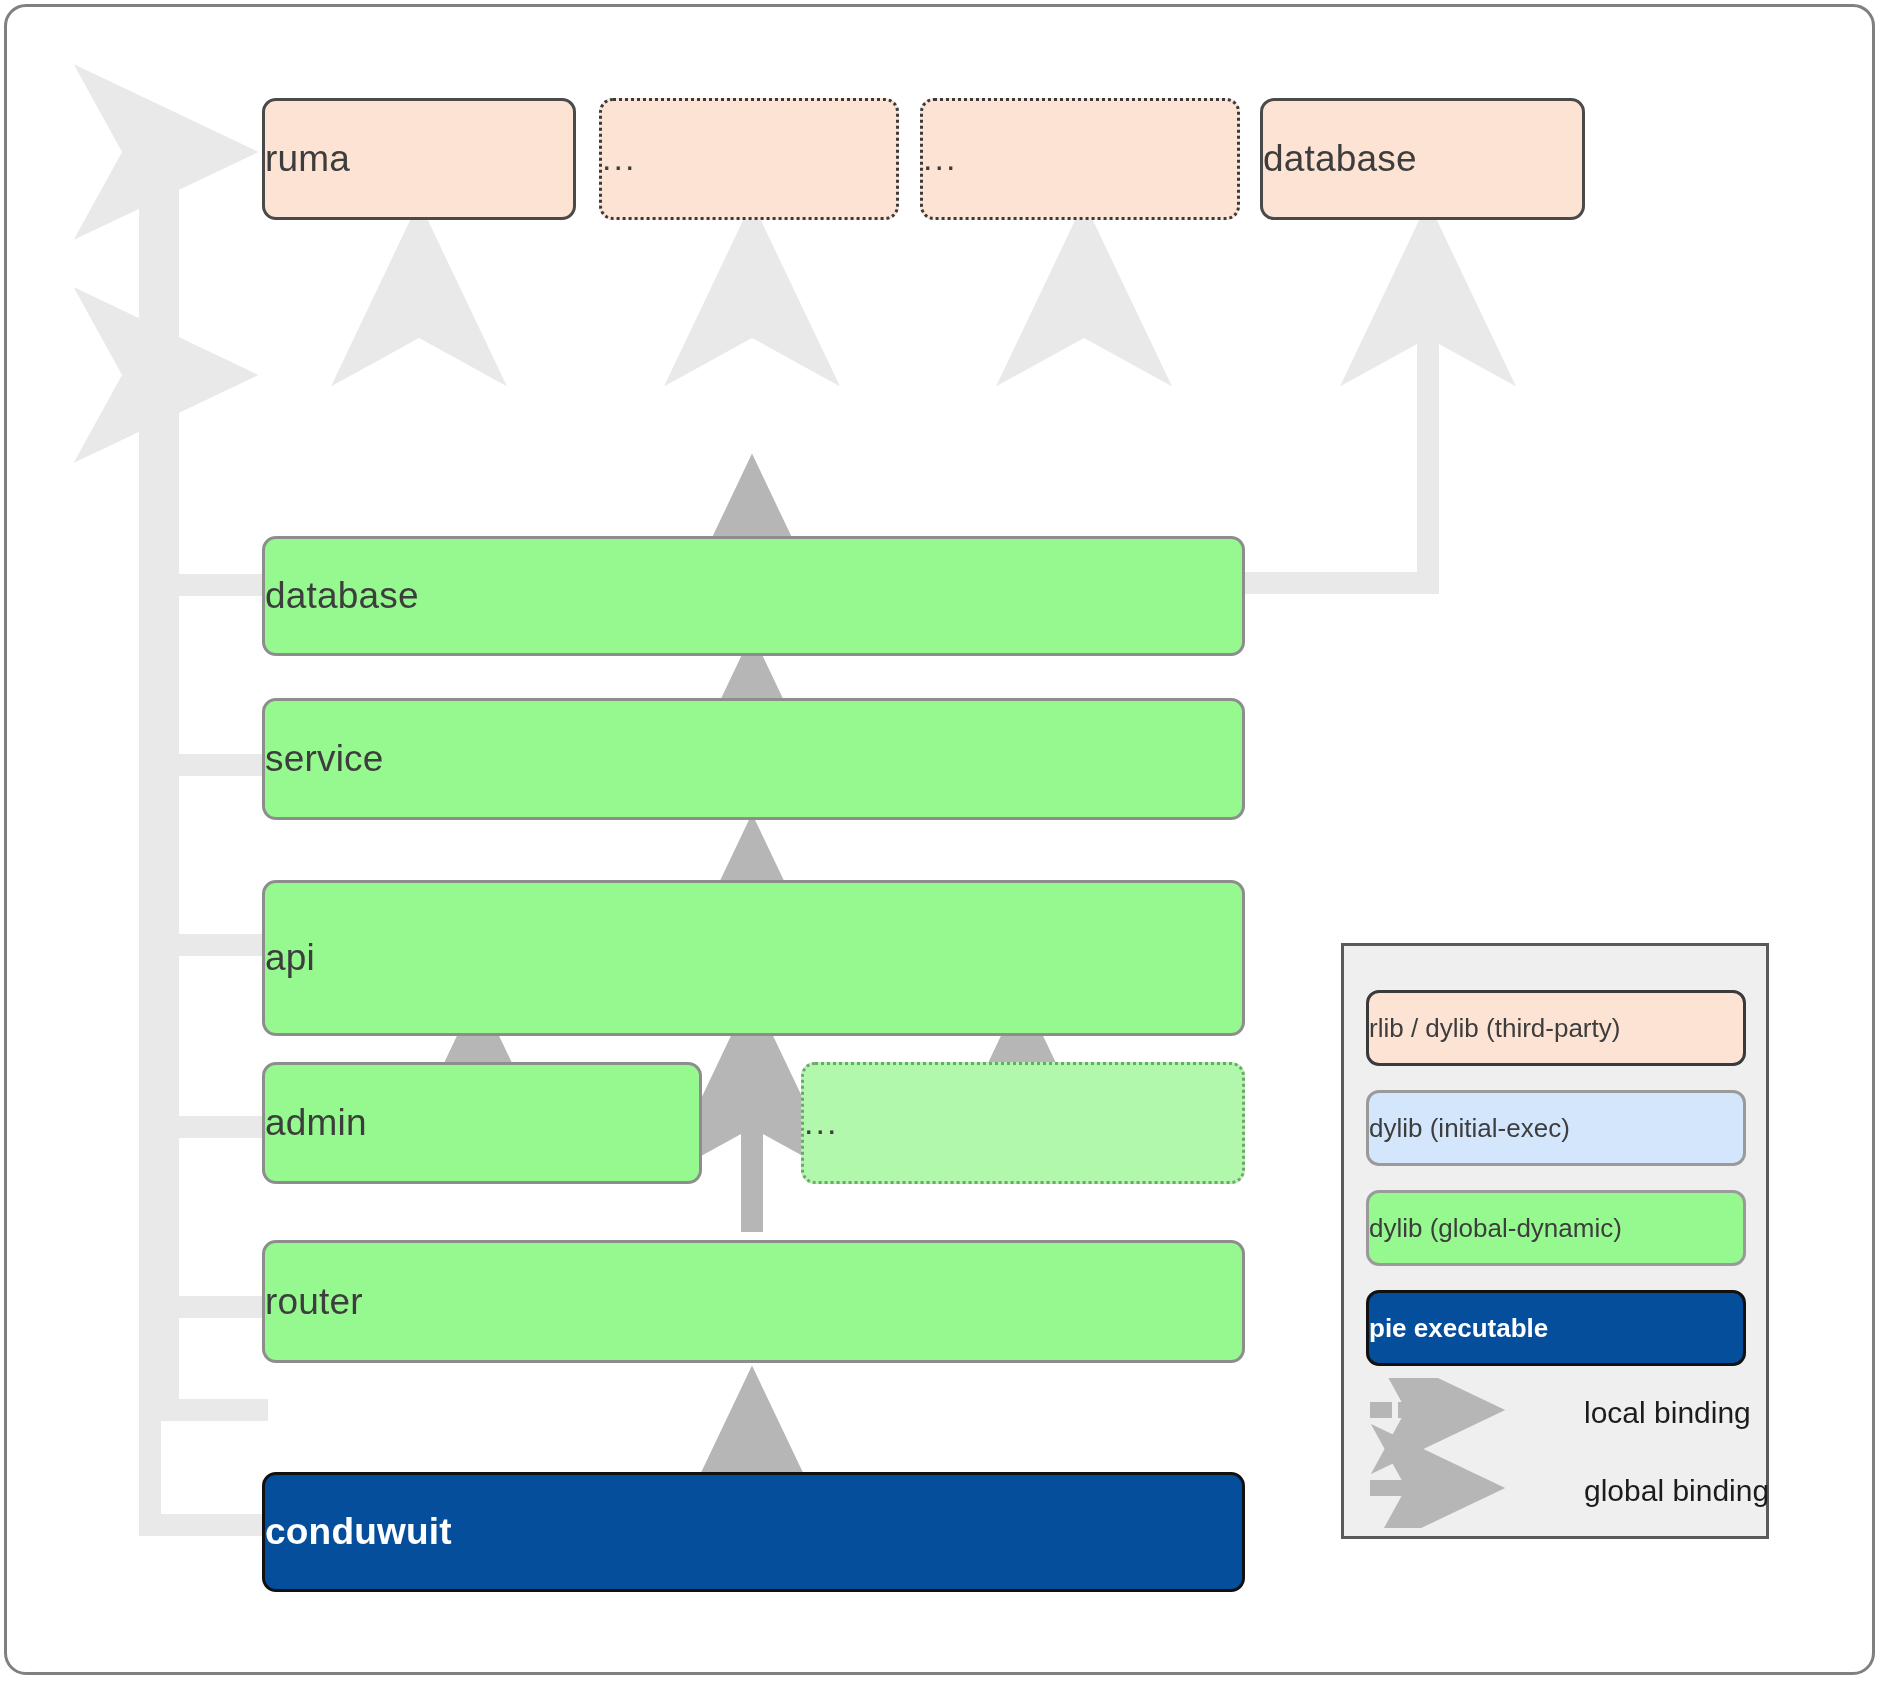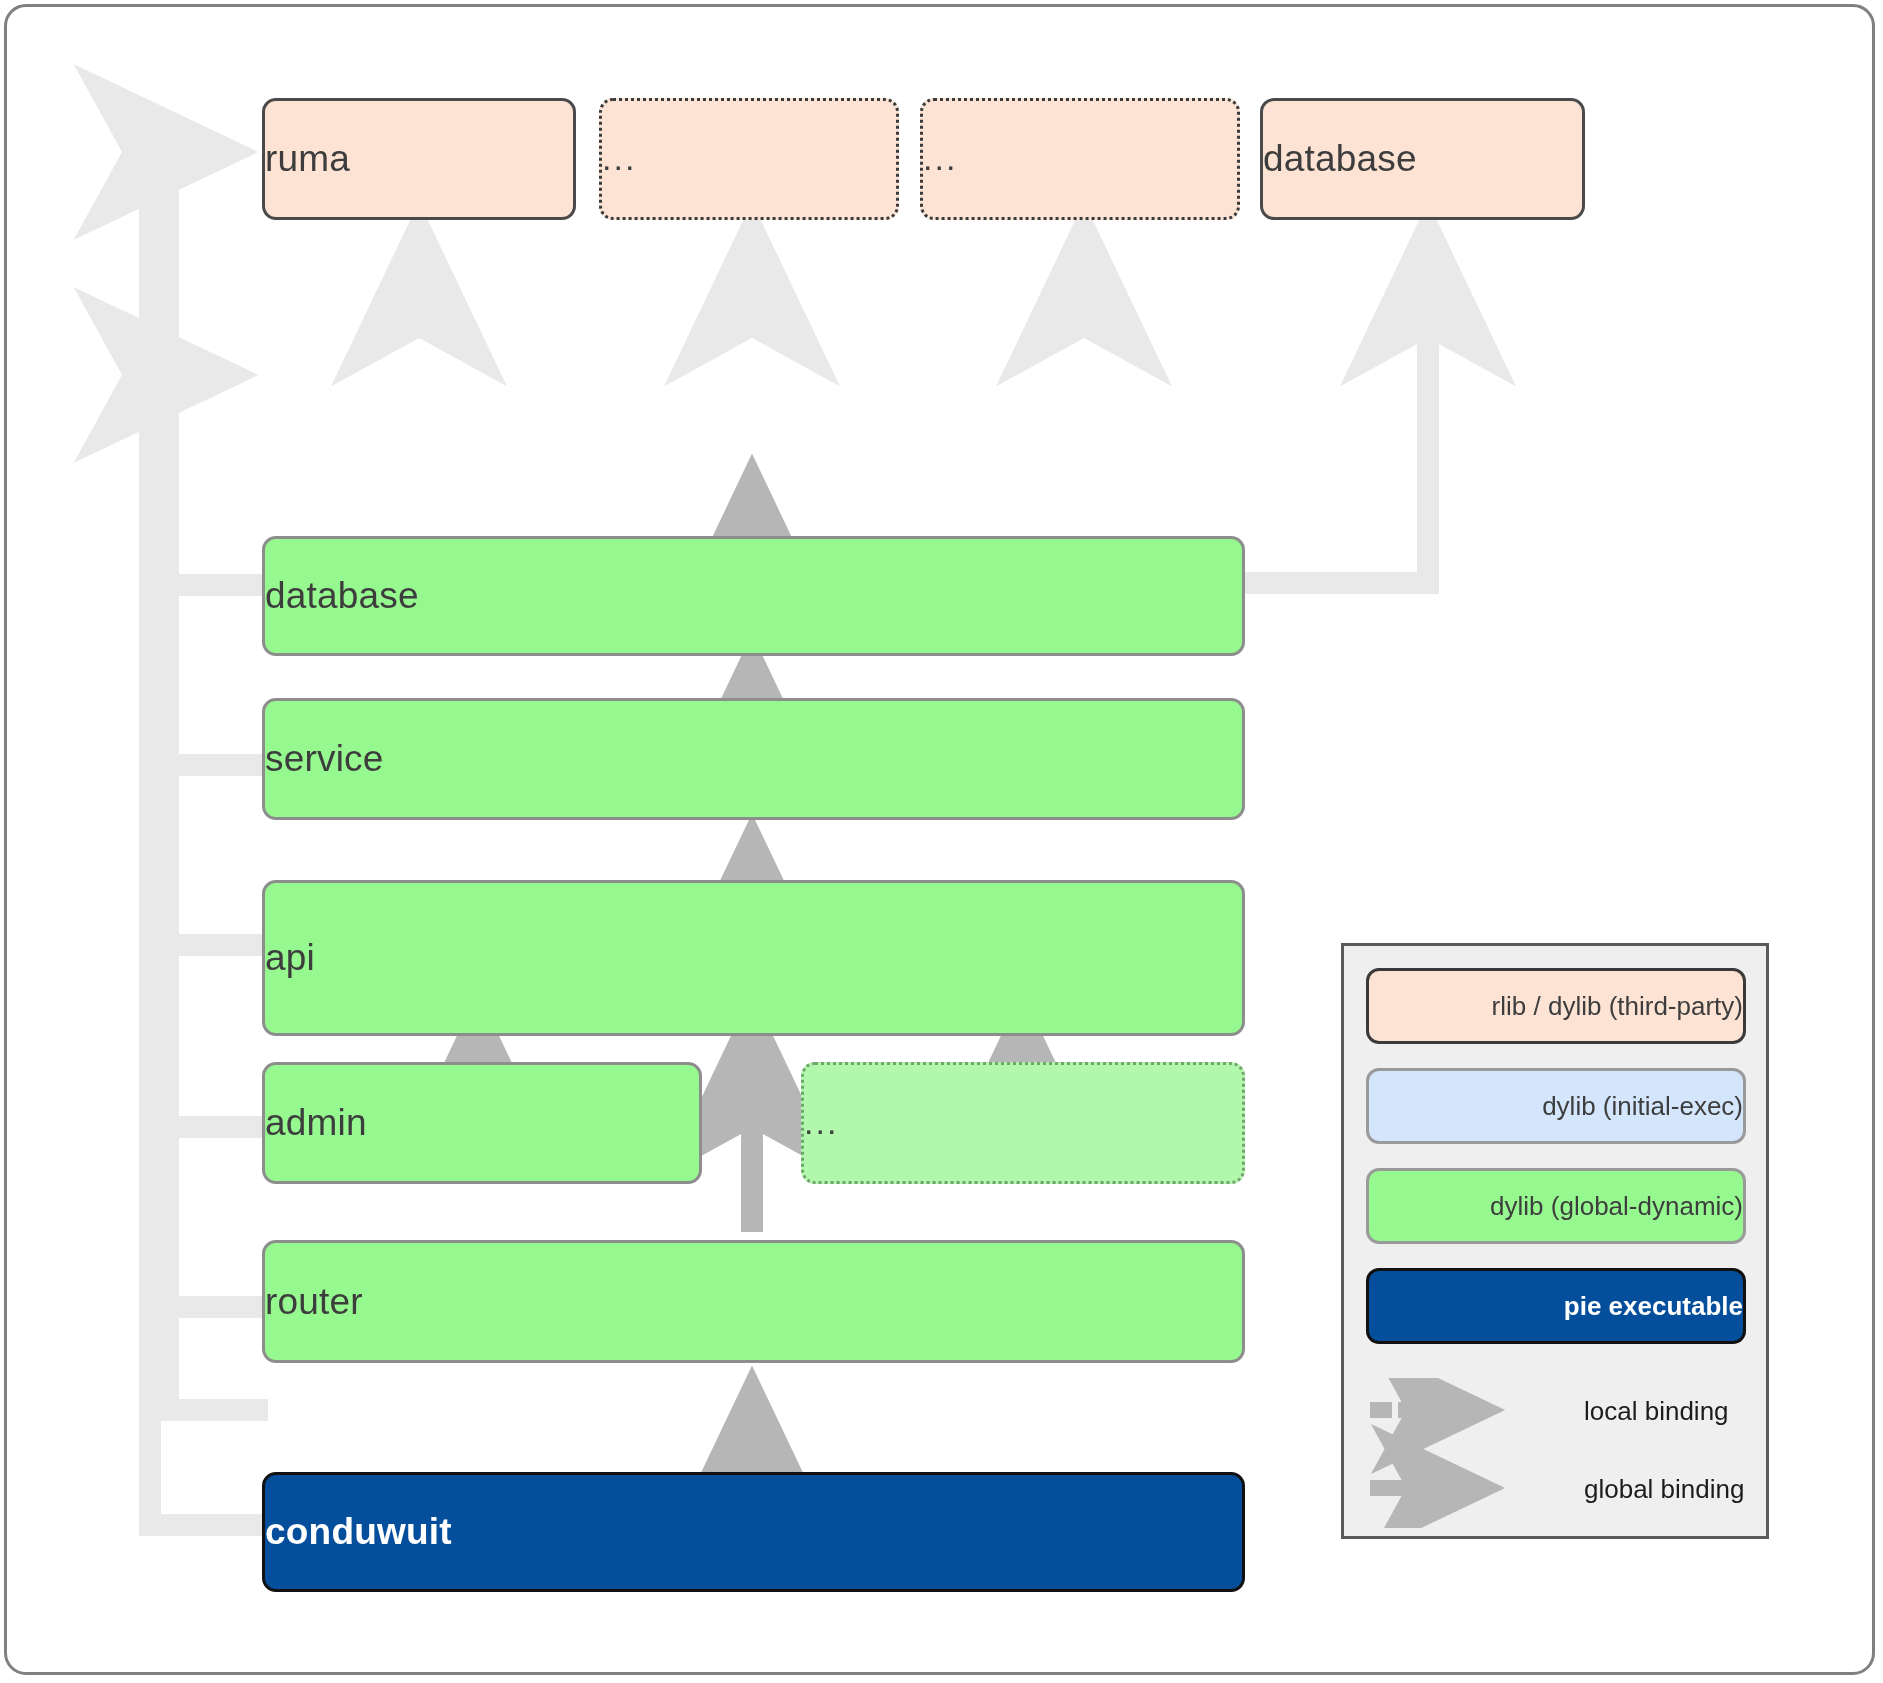--- a/index.html
+++ b/index.html
@@ -67,31 +67,32 @@
   }
   .legend-swatch {
     position: absolute;
     left: 22px;
     width: 380px;
     height: 76px;
     box-sizing: border-box;
     border-radius: 13px;
     display: flex;
     align-items: center;
-    justify-content: flex-end;
+    justify-content: flex-start;
     font-size: 26px;
     color: #3d3d3d;
+    margin-top: 22px;
   }
   .legend-swatch.third { background: #fce3d4; border: 3px solid #3a3a3a; }
   .legend-swatch.iexec { background: #d3e6fc; border: 3px solid #9a9a9a; }
   .legend-swatch.gdyn  { background: #96f98f; border: 3px solid #9a9a9a; }
   .legend-swatch.pie   { background: #054e9c; border: 3px solid #111111; color: #ffffff; font-weight: bold; }
   .legend-line-label {
     position: absolute;
-    font-size: 26px;
+    font-size: 30px;
     color: #1c1c1c;
     white-space: nowrap;
   }
 </style>
 </head>
 <body>
 
 <div id="stage">
 
   <div class="frame"></div>

